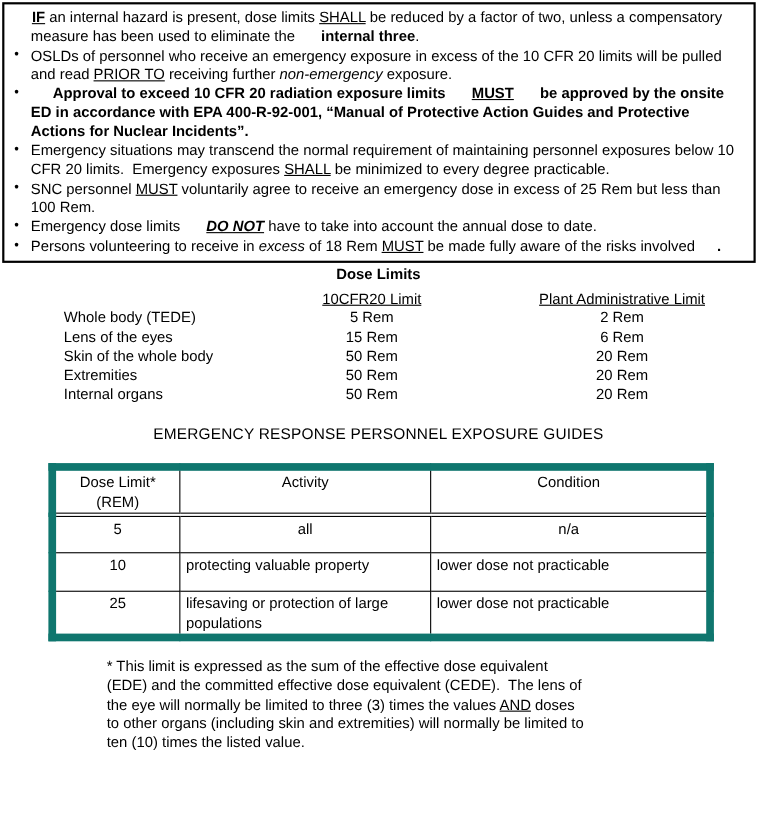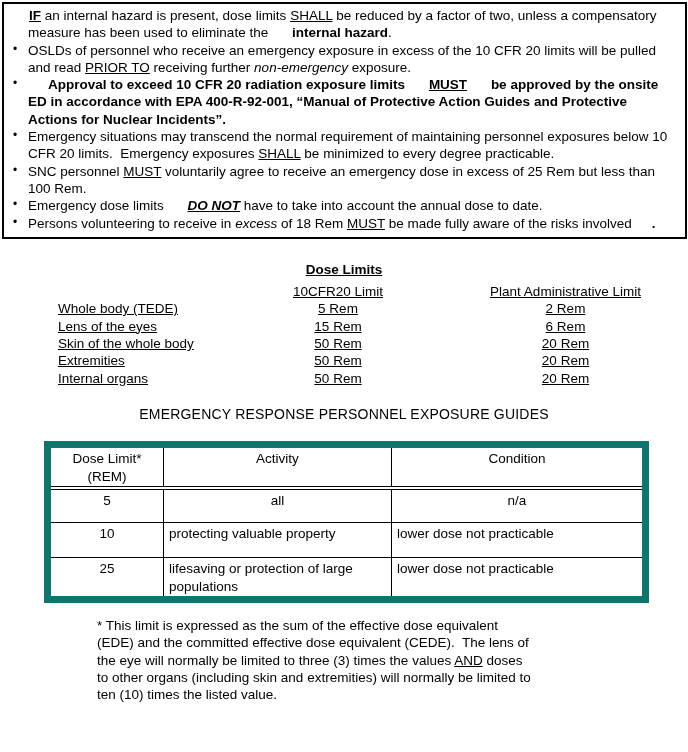--- a/index.html
+++ b/index.html
@@ -22,21 +22,21 @@
     padding: 3px 8px 5px 3px;
   }
   .hz-item { position: relative; padding-left: 21px; }
   .hz-item.hang { text-indent: -19px; }
   .hz-marker {
     position: absolute; left: 6px; top: -1px;
     font-size: 12px;
   }
 
   
-  .dose-section { margin-top: 22px; text-decoration: underline; }
+  .dose-section { margin-top: 2px; }
   .dose-title { text-align: center; font-weight: bold; }
   .dl-row { display: flex; justify-content: space-between; }
   .dl-header { margin-top: 5px; }
   .dl-label { width: 175px; margin-left: 58px; }
   .dl-cfr   { width: 170px; text-align: center; }
   .dl-admin { width: 245px; text-align: center; }
 
   
   .erpeg-heading {
     margin-top: 19px; text-align: center;
@@ -73,21 +73,21 @@
   
   .footnote { margin: 14px 0 0 97px; width: 440px; }
 </style>
 </head>
 <body>
 
 <div>
 
   <div class="hazard-box">
     <div class="hz-item hang">
-      <span><span class="b u">IF</span><span> an internal hazard is present, dose limits </span><span class="u">SHALL</span><span> be reduced by a factor of two, unless a compensatory measure has been used to eliminate the </span><span class="b">internal hazard</span><span>.</span></span>
+      <span><span class="b u">IF</span><span> an internal hazard is present, dose limits </span><span class="u">SHALL</span><span> be reduced by a factor of two, unless a compensatory measure has been used to eliminate the </span><span class="b">internal three</span><span>.</span></span>
     </div>
     <div class="hz-item">
       <span class="hz-marker">•</span>
       <span><span>OSLDs of personnel who receive an emergency exposure in excess of the 10 CFR 20 limits will be pulled and read </span><span class="u">PRIOR TO</span><span> receiving further </span><span class="i">non-emergency</span><span> exposure.</span></span>
     </div>
     <div class="hz-item">
       <span class="hz-marker">•</span>
       <span><span class="b">Approval to exceed 10 CFR 20 radiation exposure limits </span><span class="b u">MUST</span><span class="b"> be approved by the onsite ED in accordance with EPA 400-R-92-001, “Manual of Protective Action Guides and Protective Actions for Nuclear Incidents”.</span></span>
     </div>
     <div class="hz-item">

